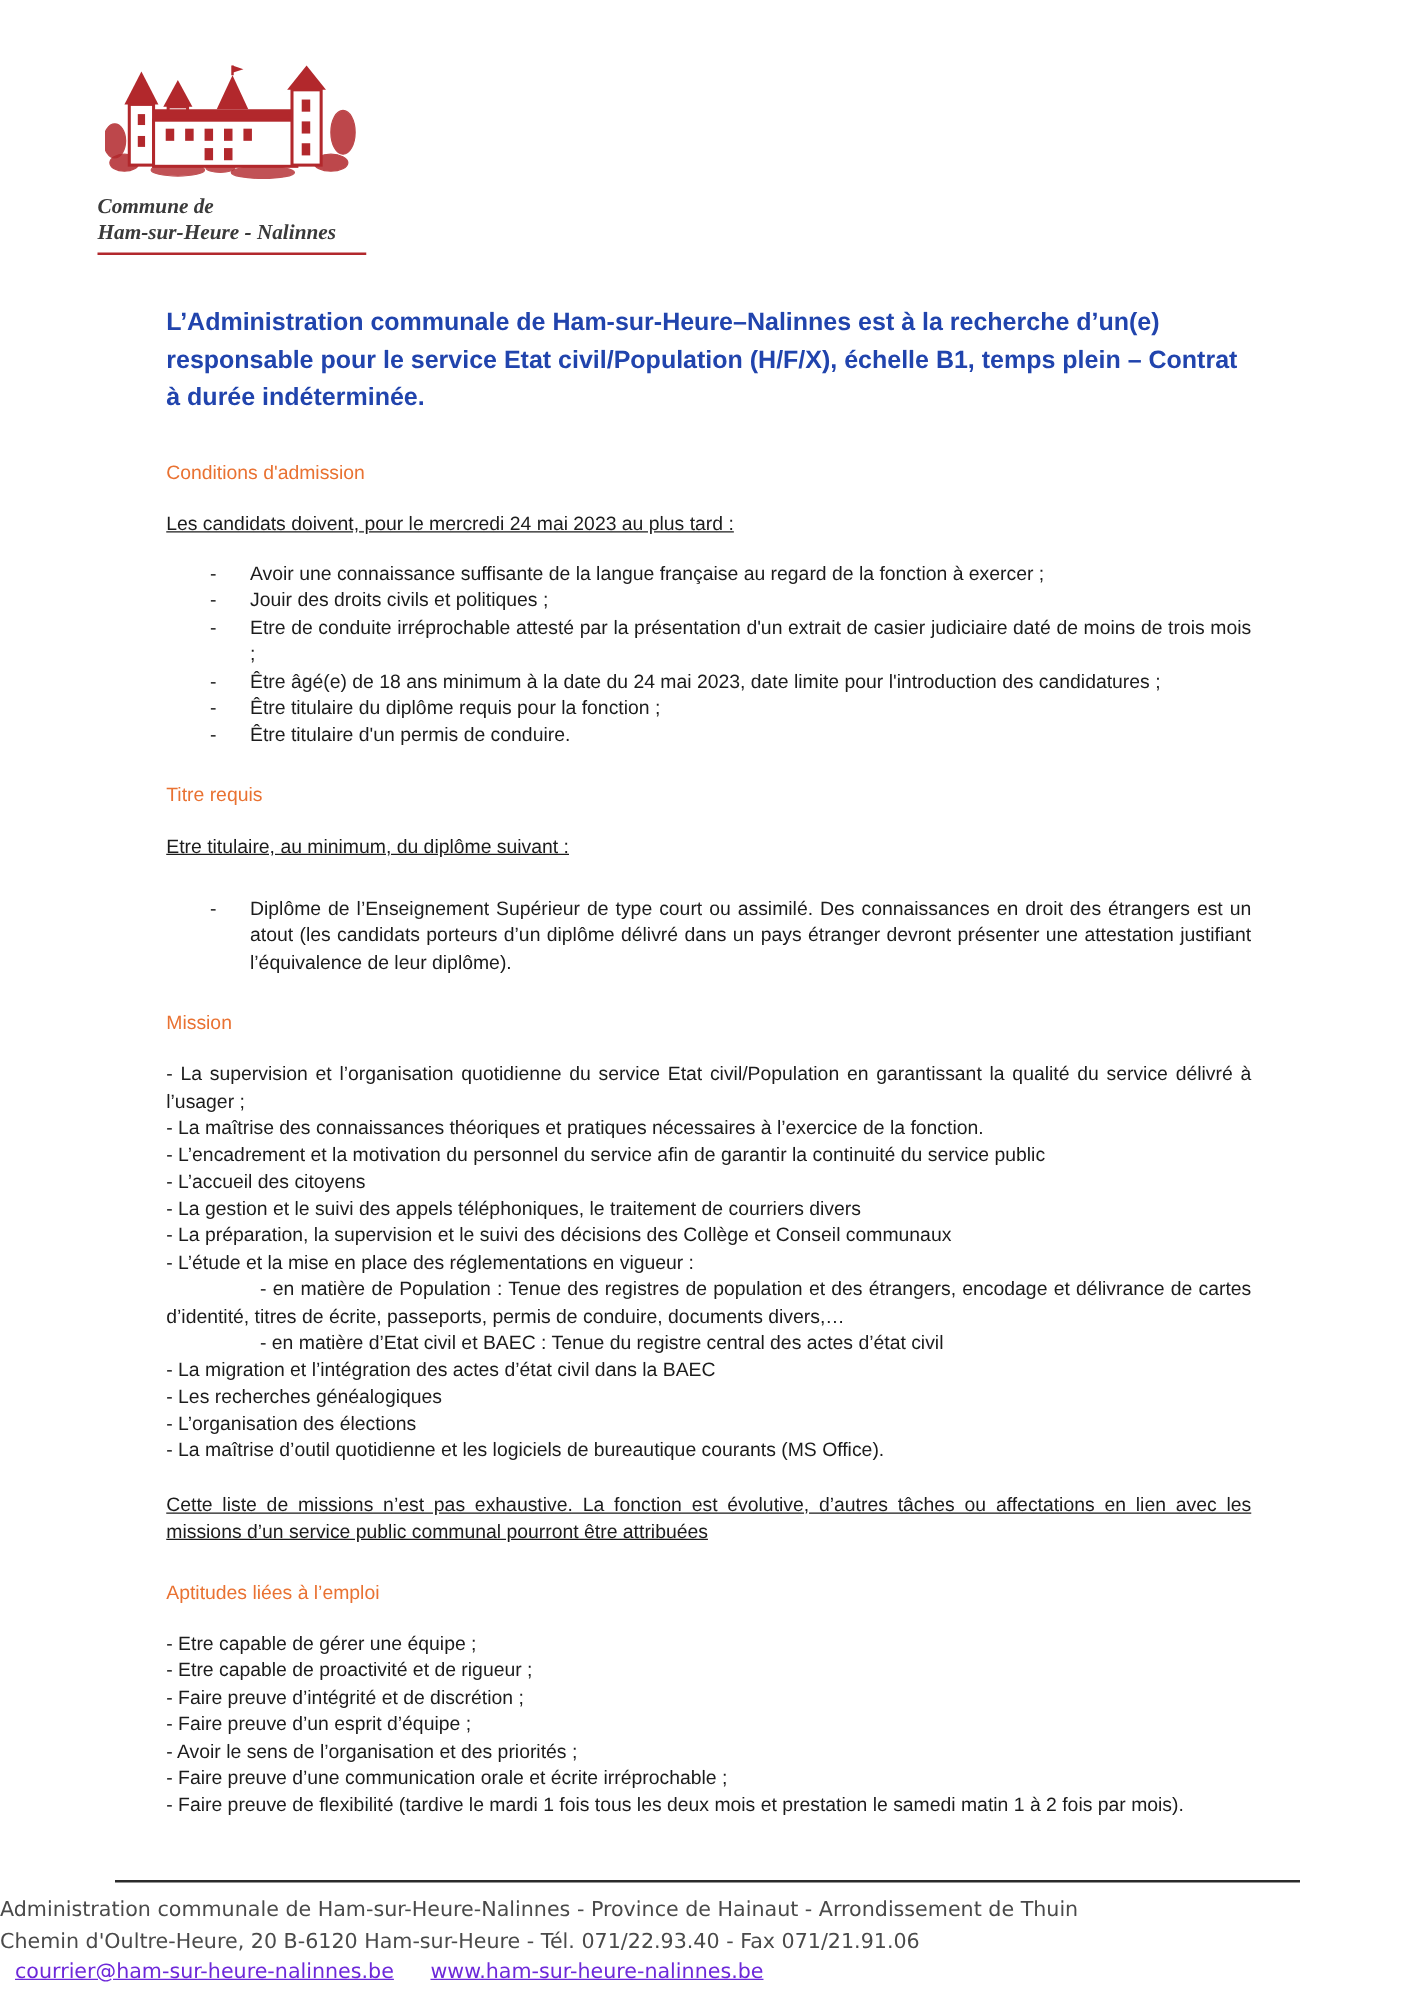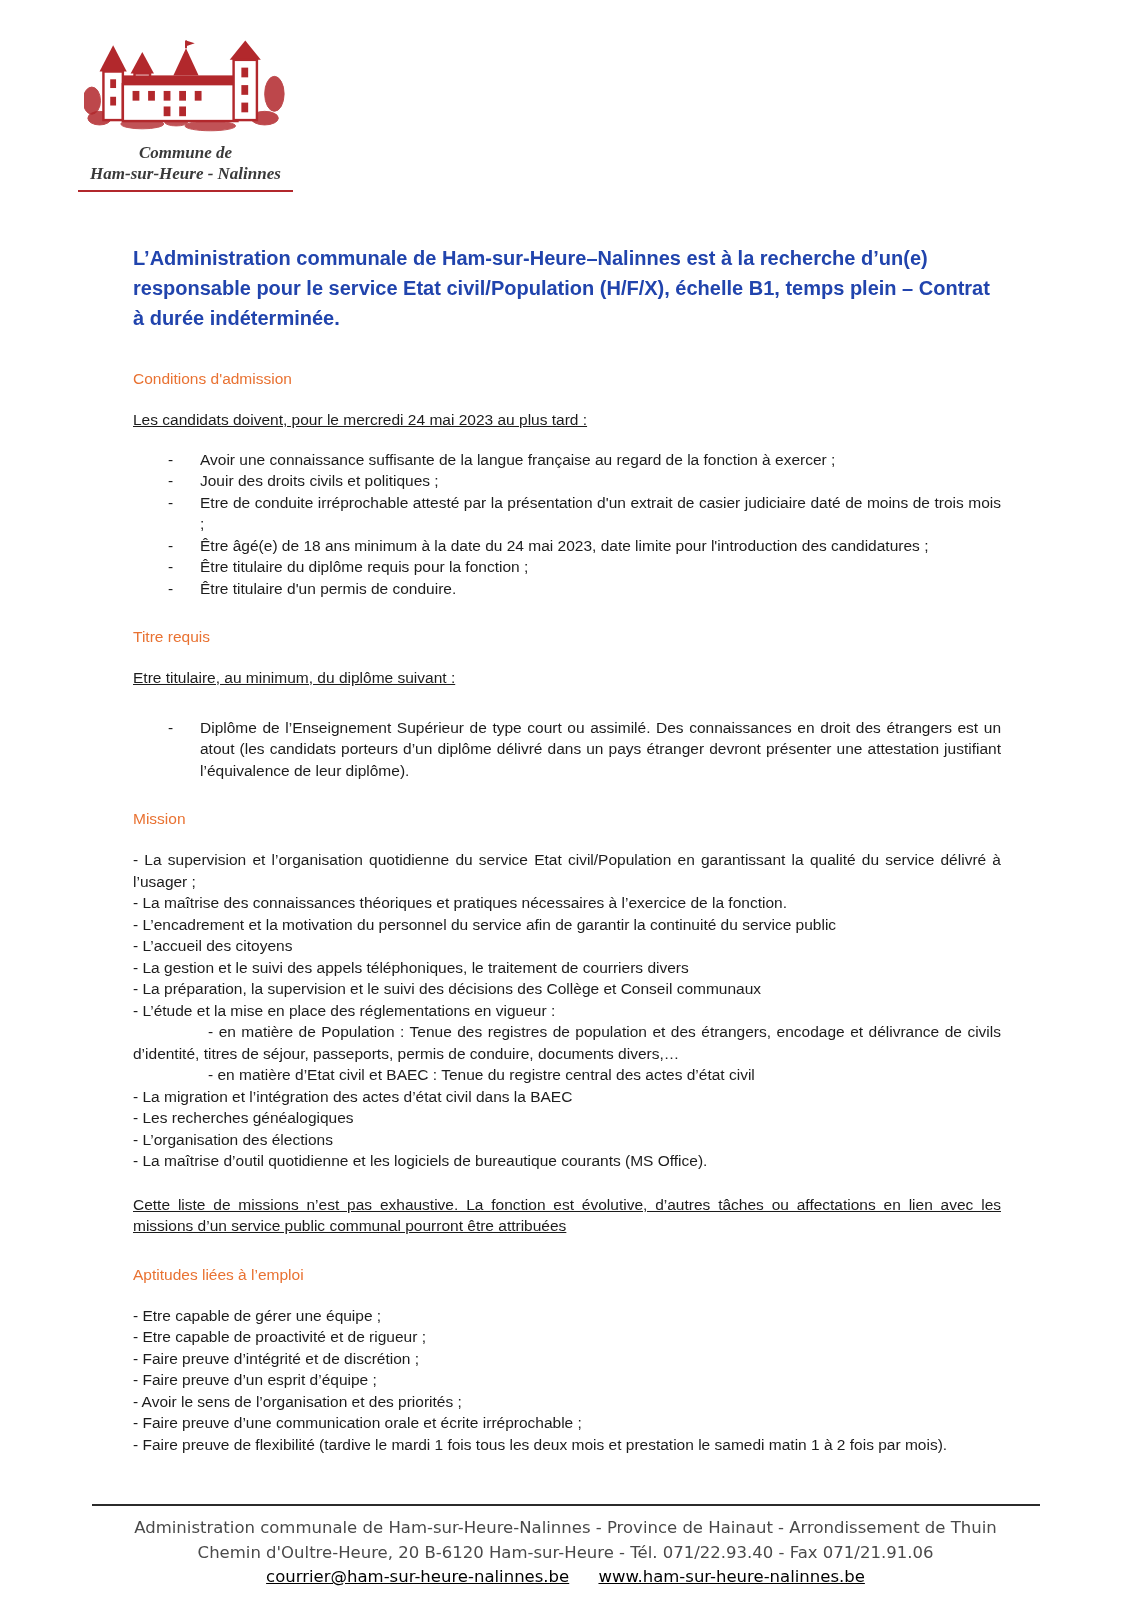--- a/index.html
+++ b/index.html
@@ -5,21 +5,21 @@
   html,body{margin:0;padding:0;background:#ffffff;}
   .page{
     position:relative;
     width:1131px;height:1600px;
     background:#ffffff;
     font-family:"Liberation Sans",sans-serif;
     color:#1c1c1c;
     overflow:hidden;
   }
   
-  .logo-block{position:absolute;top:40px;left:78px;width:215px;text-align:center;}
+  .logo-block{position:absolute;top:52px;left:78px;width:215px;text-align:left;}
   .castle{display:block;margin:0 auto 4px auto;}
   .logo-text{
     font-family:"Liberation Serif",serif;
     font-style:italic;font-weight:600;
     font-size:17px;line-height:21px;color:#3a3a3a;
     white-space:nowrap;
   }
   .logo-rule{height:2px;background:#b2282c;margin-top:6px;}
   
   .content{position:absolute;left:133px;top:243px;width:868px;}
@@ -35,29 +35,29 @@
   .para{font-size:15.5px;line-height:21.5px;margin:0 0 18px 0;text-align:justify;text-decoration:underline;}
   .list{margin:0 0 8px 0;}
   .hang-item{display:flex;padding-left:35px;font-size:15.5px;line-height:21.5px;}
   .hang-item .dash{flex:none;width:32px;}
   .hang-item .itx{flex:1;text-align:justify;}
   .mline{font-size:15.5px;line-height:21.5px;text-align:justify;}
   .mline.indent{text-indent:75px;}
   .gap-sm{height:10px;}
   .gap-md{height:22px;}
   
-  .footer{position:absolute;left:0;bottom:0;width:1131px;text-align:center;}
+  .footer{position:absolute;left:0;bottom:0;width:1131px;}
   .footer-rule{width:948px;margin:0 auto;height:2px;background:#2b2b2b;}
   .footer-text{
     font-family:"DejaVu Sans",sans-serif;
     color:#4a4a4a;font-size:16.5px;line-height:25px;
     margin-top:9px;
   }
   .footer-links{margin:2px 0 14px 0;font-family:"DejaVu Sans",sans-serif;font-size:16.5px;}
-  .footer-links a{color:#000000;text-decoration:underline;margin:0 12px;}
+  .footer-links a{color:#6d28d9;text-decoration:underline;margin:0 12px;}
 </style>
 </head>
 <body>
 
 <div class="page">
 
   <div class="logo-block">
     <svg class="castle" width="204" height="98" viewBox="0 0 210 100">
       <g fill="#b2282c" stroke="#b2282c">
 
@@ -149,21 +149,21 @@
 
     <div class="sec-heading">Mission</div>
     <div id="mission-lines">
         <div class="mline">- La supervision et l’organisation quotidienne du service Etat civil/Population en garantissant la qualité du service délivré à l’usager ;</div>
         <div class="mline">- La maîtrise des connaissances théoriques et pratiques nécessaires à l’exercice de la fonction.</div>
         <div class="mline">- L’encadrement et la motivation du personnel du service afin de garantir la continuité du service public</div>
         <div class="mline">- L’accueil des citoyens</div>
         <div class="mline">- La gestion et le suivi des appels téléphoniques, le traitement de courriers divers</div>
         <div class="mline">- La préparation, la supervision et le suivi des décisions des Collège et Conseil communaux</div>
         <div class="mline">- L’étude et la mise en place des réglementations en vigueur :</div>
-        <div class="mline indent">-  en matière de Population : Tenue des registres de population et des étrangers, encodage et délivrance de civils d’identité, titres de séjour, passeports, permis de conduire, documents divers,…</div>
+        <div class="mline indent">-  en matière de Population : Tenue des registres de population et des étrangers, encodage et délivrance de cartes d’identité, titres de écrite, passeports, permis de conduire, documents divers,…</div>
         <div class="mline indent">-  en matière d’Etat civil et BAEC : Tenue du registre central des actes d’état civil</div>
         <div class="mline">- La migration et l’intégration des actes d’état civil dans la BAEC</div>
         <div class="mline">- Les recherches généalogiques</div>
         <div class="mline">- L’organisation des élections</div>
         <div class="mline">- La maîtrise d’outil quotidienne et les logiciels de bureautique courants (MS Office).</div>
       </div>
     <div class="gap-md"></div>
     <div class="para">Cette liste de missions n’est pas exhaustive. La fonction est évolutive, d’autres tâches ou affectations en lien avec les missions d’un service public communal pourront être attribuées</div>
 
     <div class="sec-heading">Aptitudes liées à l’emploi</div>

